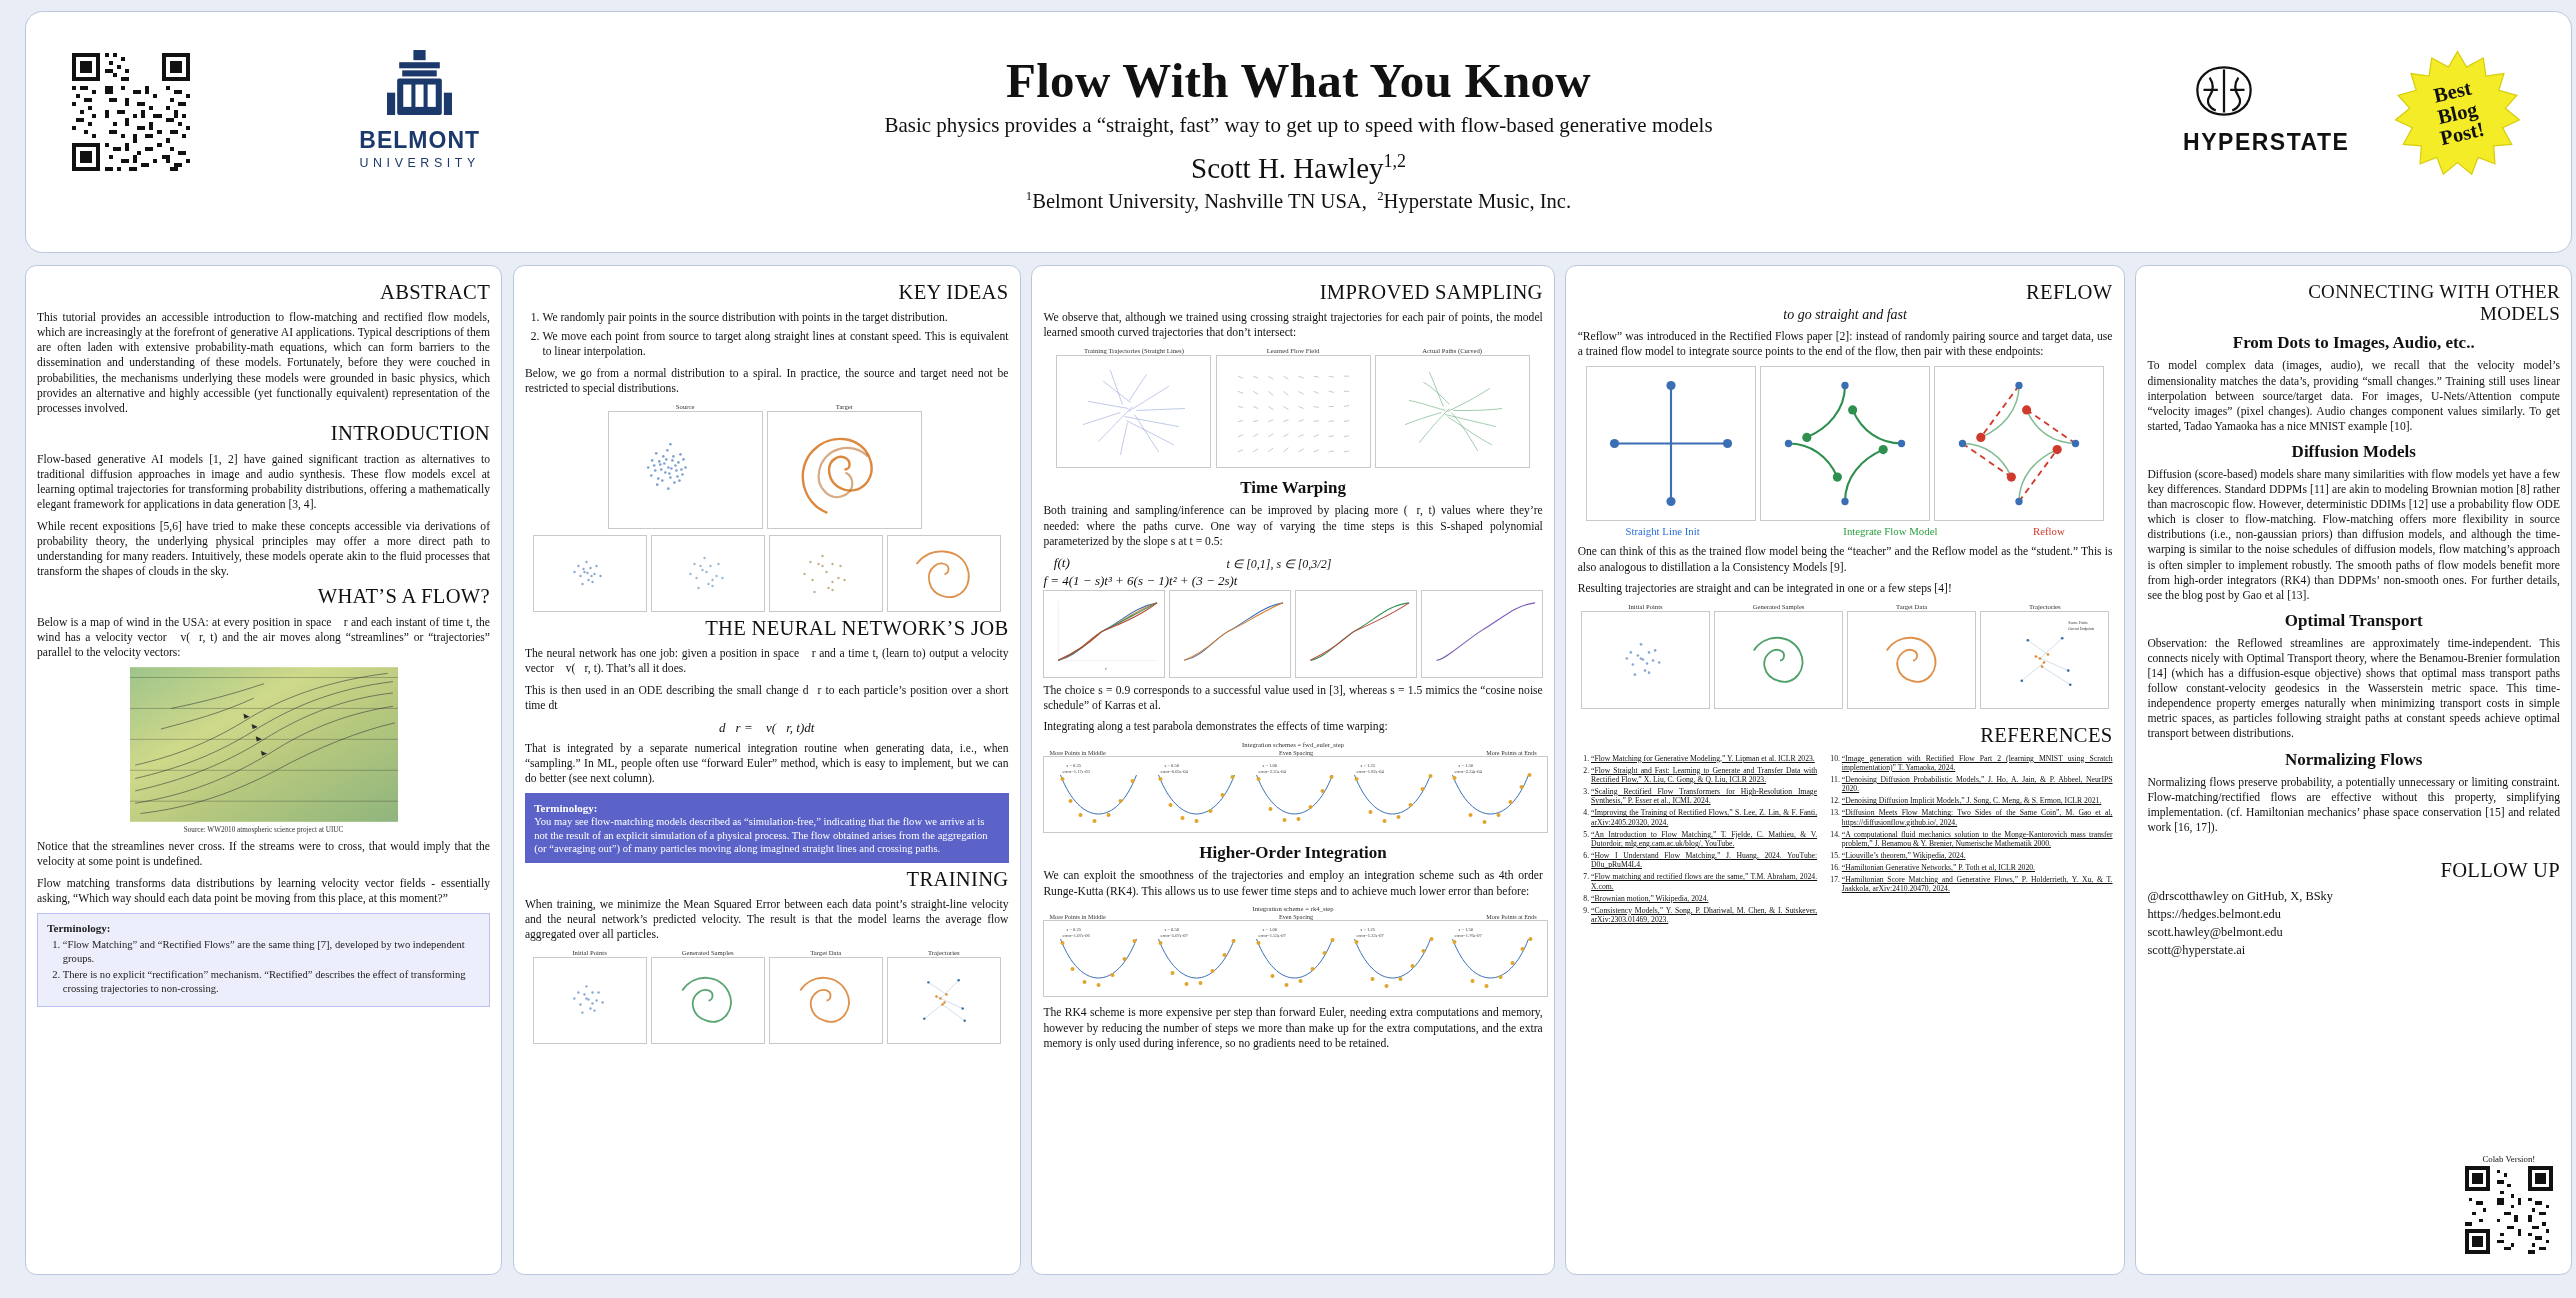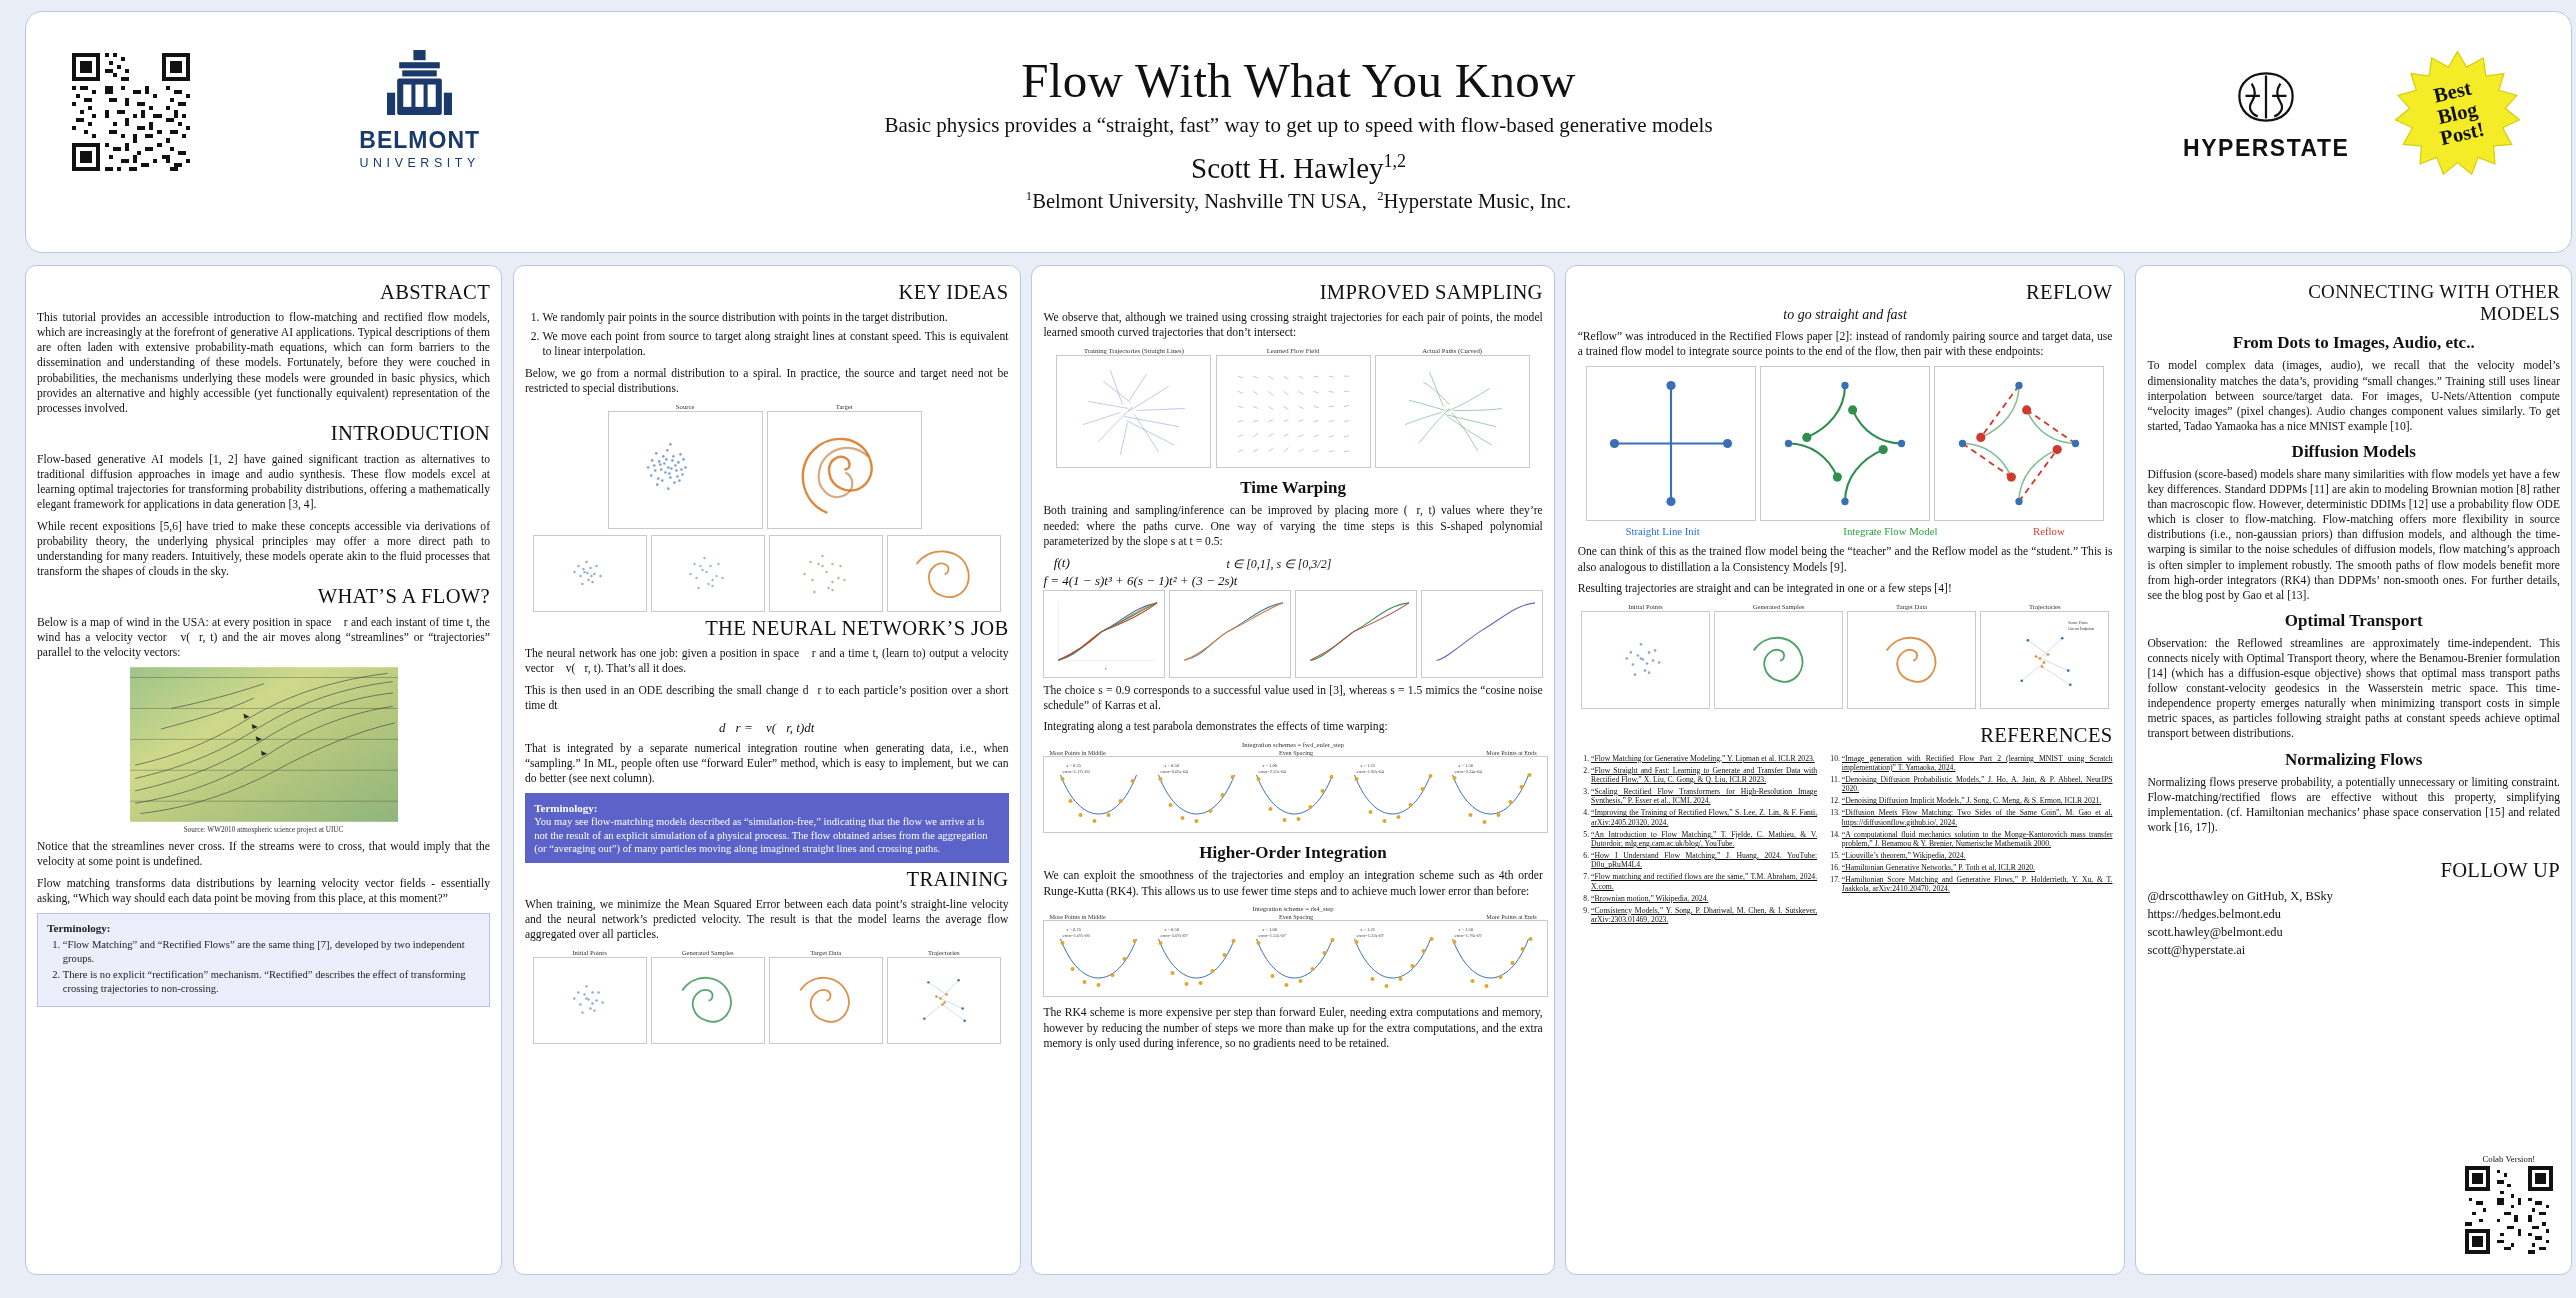--- a/index.html
+++ b/index.html
@@ -25,26 +25,26 @@
     align-items:center;
     justify-content:center;
   }
   .qr-left { position:absolute; left:46px; top:41px; width:118px; height:118px; }
   .qr-grid { width:100%; height:100%; background:#fff; }
   .belmont-logo { position:absolute; left:309px; top:36px; width:170px; text-align:center; color:#1b3a6b; }
   .belmont-mark { font-size:57px; line-height:1; letter-spacing:-3.1px; }
   .belmont-name { font-family:Liberation Sans, sans-serif; font-weight:bold; font-size:23px; letter-spacing:1px; margin-top:3.1px;}
   .belmont-sub { font-family:"Liberation Sans", sans-serif; font-size:12.4px; letter-spacing:4.6px; margin-top:2.1px;}
   .title-block { text-align:center; width:1236px; }
-  .poster-title { font-size:49px; font-weight:normal; letter-spacing:0.3px; margin-bottom:4.1px; }
+  .poster-title { font-size:49px; font-weight:bold; letter-spacing:0.3px; margin-bottom:4.1px; }
   .poster-subtitle { font-size:21px; margin-bottom:13.4px; }
   .poster-author { font-size:29px; margin-bottom:4.1px; }
   .poster-affil { font-size:20.6px; }
   .sup { font-size:0.62em; vertical-align:super; }
-  .hyperstate { position:absolute; right:222px; top:55px; text-align:center; }
+  .hyperstate { position:absolute; right:222px; top:49px; }
   .hs-mark { font-size:56px; line-height:1; }
   .hs-name { font-family:"Liberation Sans", sans-serif; font-weight:bold; font-size:23px; letter-spacing:1.5px; margin-top:-3.1px;}
   .badge { position:absolute; right:49px; top:37px; width:129px; height:129px; }
   .badge-star { width:100%; height:100%; }
   .badge-text {
     position:absolute; inset:0; display:flex; flex-direction:column;
     align-items:center; justify-content:center;
     transform:rotate(-13deg);
     font-family:"Liberation Serif", serif; font-weight:bold; font-size:20.6px; color:#111; line-height:1.05;
   }

